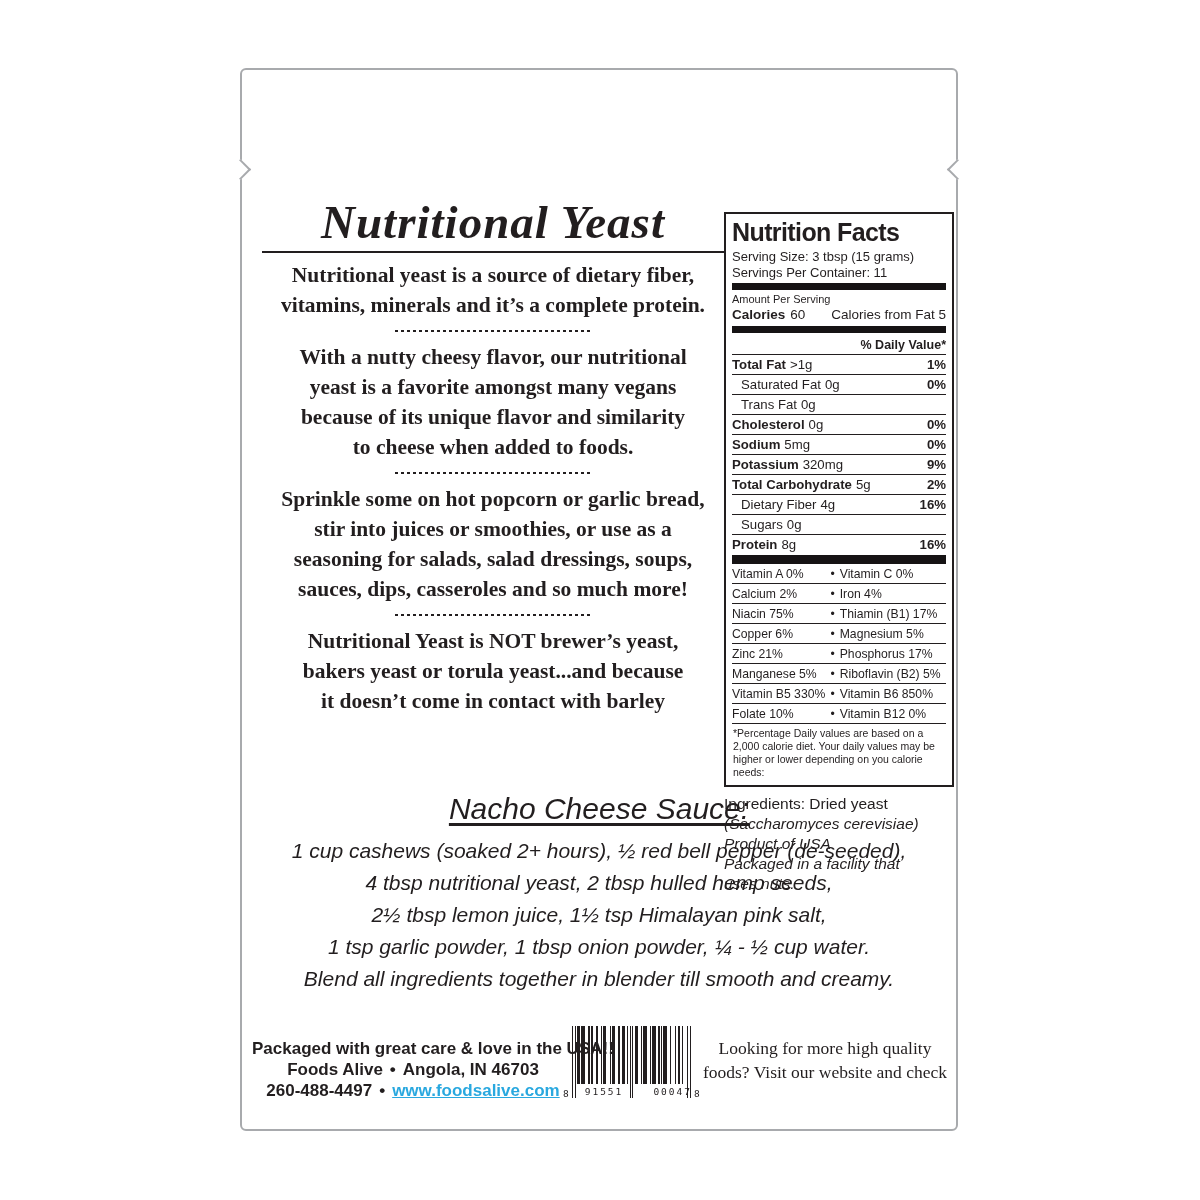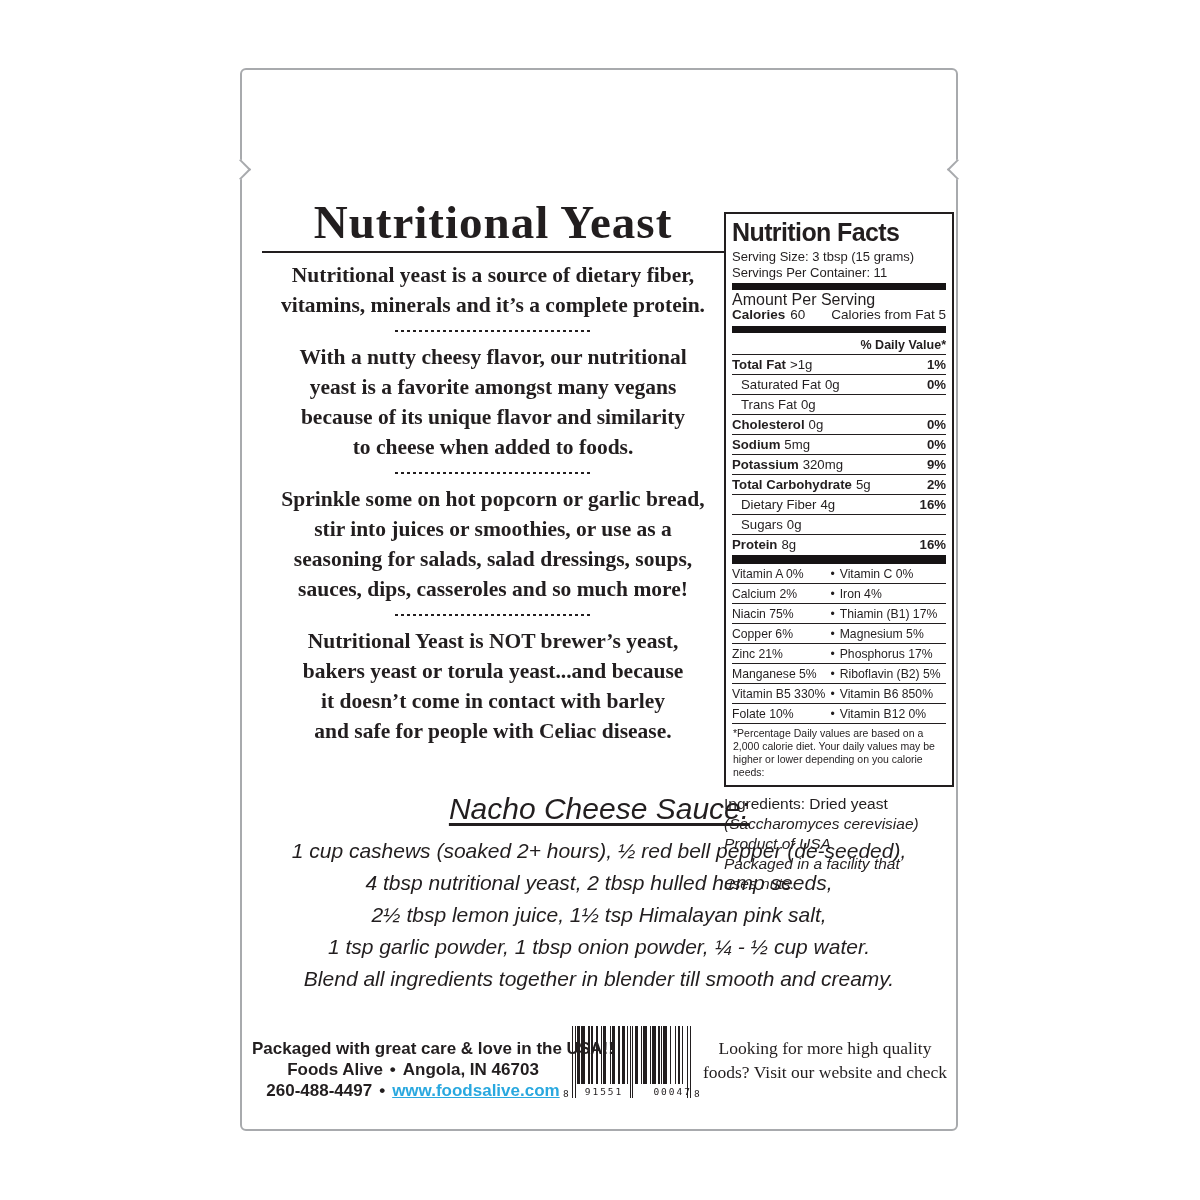--- a/index.html
+++ b/index.html
@@ -11,38 +11,38 @@
     position:absolute; left:240px; top:68px; width:718px; height:1063px;
     background:#fff; border:2px solid #a8aaad; border-radius:6px;
   }
   .notch { position:absolute; width:15px; height:15px; background:#fff; transform:rotate(45deg); }
   .notch-l { left:-9px; top:92px; border-top:2px solid #a8aaad; border-right:2px solid #a8aaad; }
   .notch-r { right:-9px; top:92px; border-bottom:2px solid #a8aaad; border-left:2px solid #a8aaad; }
 
   
   .left-col { position:absolute; left:20px; top:126px; width:462px; text-align:center; }
   .title {
-    font-family:"Liberation Serif", serif; font-weight:bold;
+    font-family:"Liberation Serif", serif; font-style:italic; font-weight:bold;
     font-size:47px; line-height:52px; letter-spacing:1px; white-space:nowrap;
   }
   .title-rule { height:2px; background:#221e1f; margin:3px 0 7px; }
   .body-p { font-family:"Liberation Serif", serif; font-weight:bold; font-size:21.5px; line-height:30px; }
   .body-p .ln { display:block; white-space:nowrap; }
   .dashsep {
     width:196px; height:2px; margin:10px auto;
     background:repeating-linear-gradient(90deg, #221e1f 0 3px, transparent 3px 6px);
   }
 
   
   .right-col { position:absolute; left:482px; top:142px; width:230px; }
   .nf { border:2px solid #221e1f; background:#fff; padding:4px 6px 5px; }
   .nf-title { font-size:25px; font-weight:bold; letter-spacing:-0.6px; line-height:28px; margin-bottom:3px; white-space:nowrap; }
   .nf-sline { font-size:13px; line-height:15.5px; white-space:nowrap; }
   .bar { height:7px; background:#161314; margin:3px 0; }
-  .nf-aps { font-size:16px; line-height:13px; margin-top:1px; }
+  .nf-aps { font-size:11px; line-height:13px; margin-top:1px; }
   .nf-cal { display:flex; justify-content:space-between; font-size:13.5px; line-height:17px; margin-bottom:1px; white-space:nowrap; }
   .nf-cal .amt { margin-left:5px; font-weight:normal; }
   .nf-dv { text-align:right; font-size:12.5px; font-weight:bold; padding:2px 0 2px; }
   .nrow { display:flex; justify-content:space-between; border-top:1px solid #221e1f; font-size:13.2px; line-height:16px; padding:1.5px 0; white-space:nowrap; }
   .nrow .amt { margin-left:4px; }
   .nrow.sub .nwrap { padding-left:9px; }
   .nrow .dv { font-weight:bold; }
   .bar-thick { height:9px; background:#161314; margin-top:1px; }
   .vrow { display:flex; border-top:1px solid #221e1f; font-size:12.2px; line-height:16px; padding:1.5px 0; white-space:nowrap; }
   .vrow.first { border-top:none; }
@@ -112,21 +112,20 @@
         <span class="ln">stir into juices or smoothies, or use as a</span>
         <span class="ln">seasoning for salads, salad dressings, soups,</span>
         <span class="ln">sauces, dips, casseroles and so much more!</span>
       </p>
       <div class="dashsep"></div>
 
       <p class="body-p">
         <span class="ln">Nutritional Yeast is NOT brewer’s yeast,</span>
         <span class="ln">bakers yeast or torula yeast...and because</span>
         <span class="ln">it doesn’t come in contact with barley</span>
-        <span class="ln">and safe for people with Celiac disease.</span>
       </p>
     </section>
 
     <aside class="right-col">
       <div class="nf">
         <div class="nf-title">Nutrition Facts</div>
         <div class="nf-sline">Serving Size: 3 tbsp (15 grams)</div>
         <div class="nf-sline">Servings Per Container: 11</div>
         <div class="bar"></div>
         <div class="nf-aps">Amount Per Serving</div>

